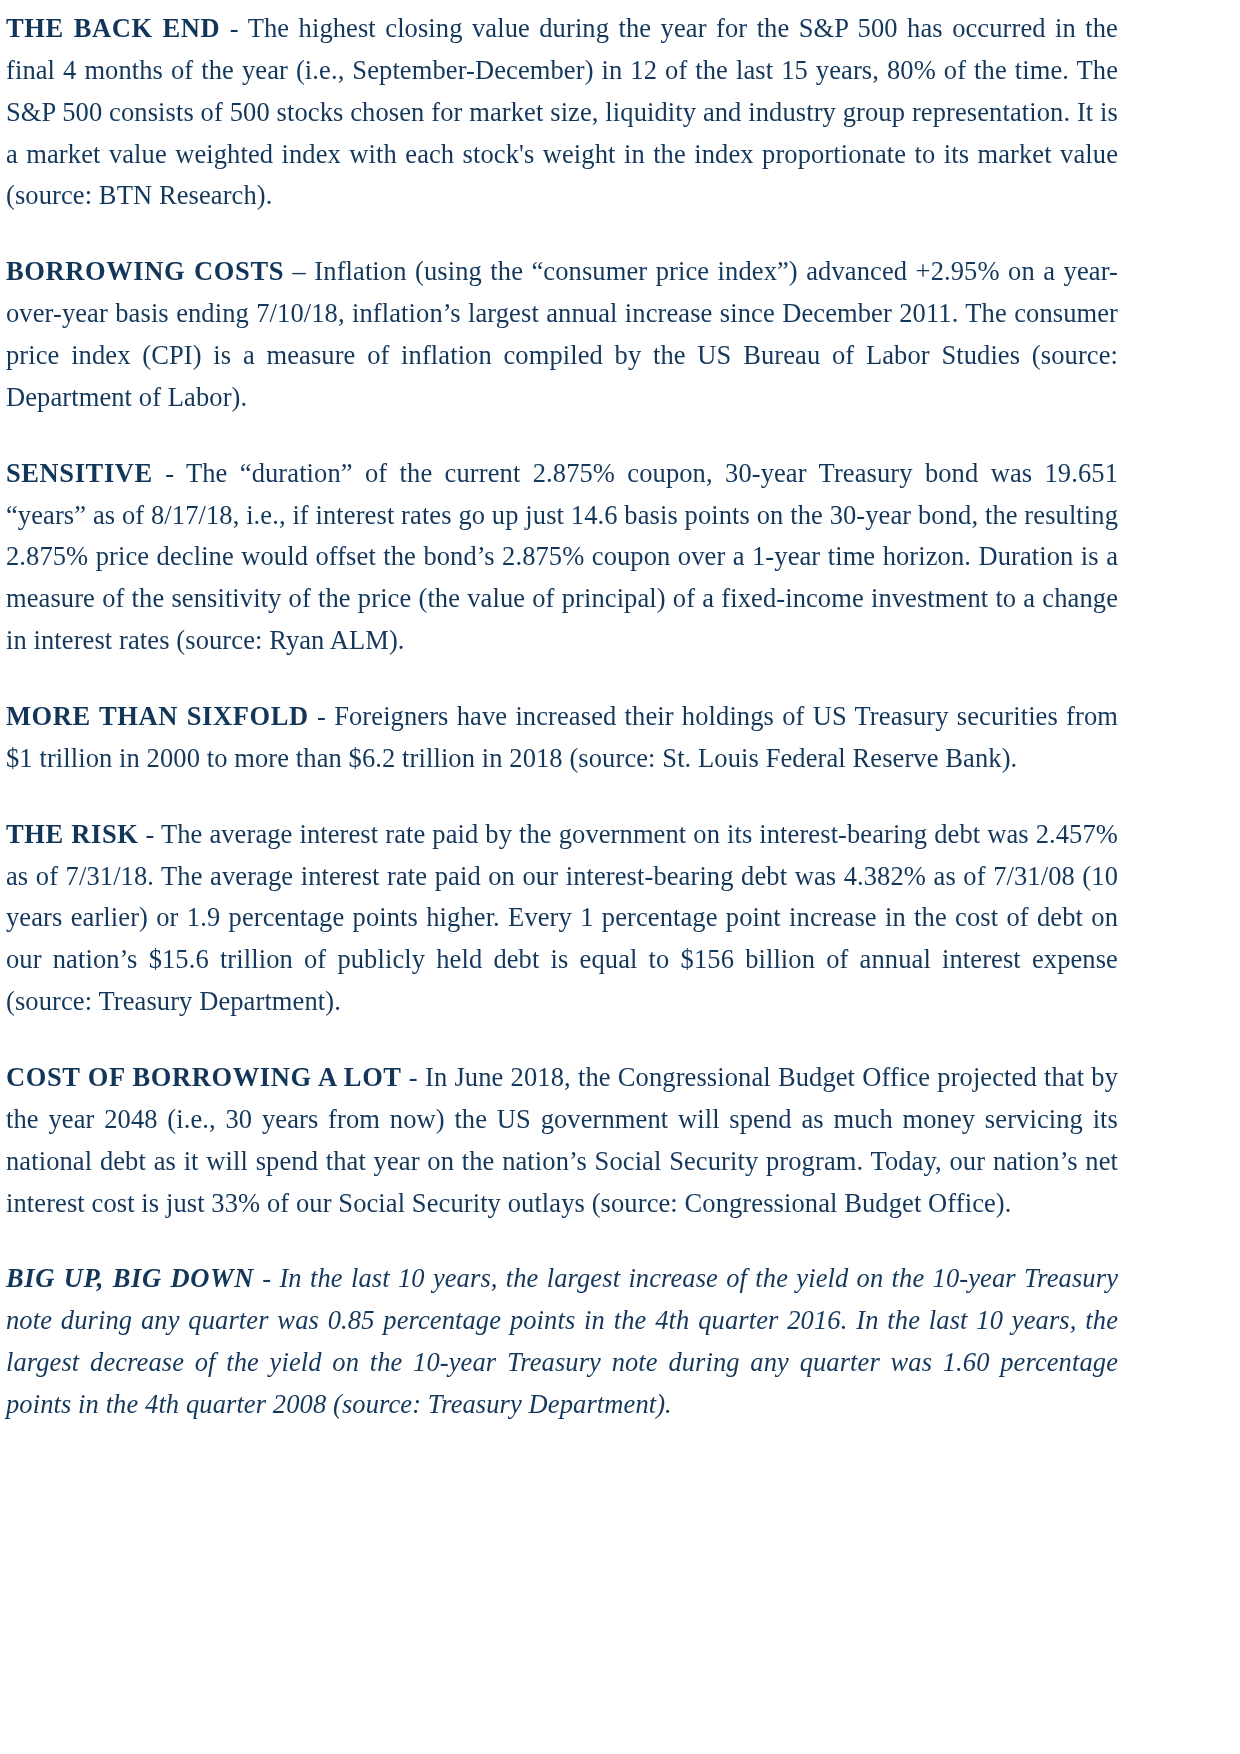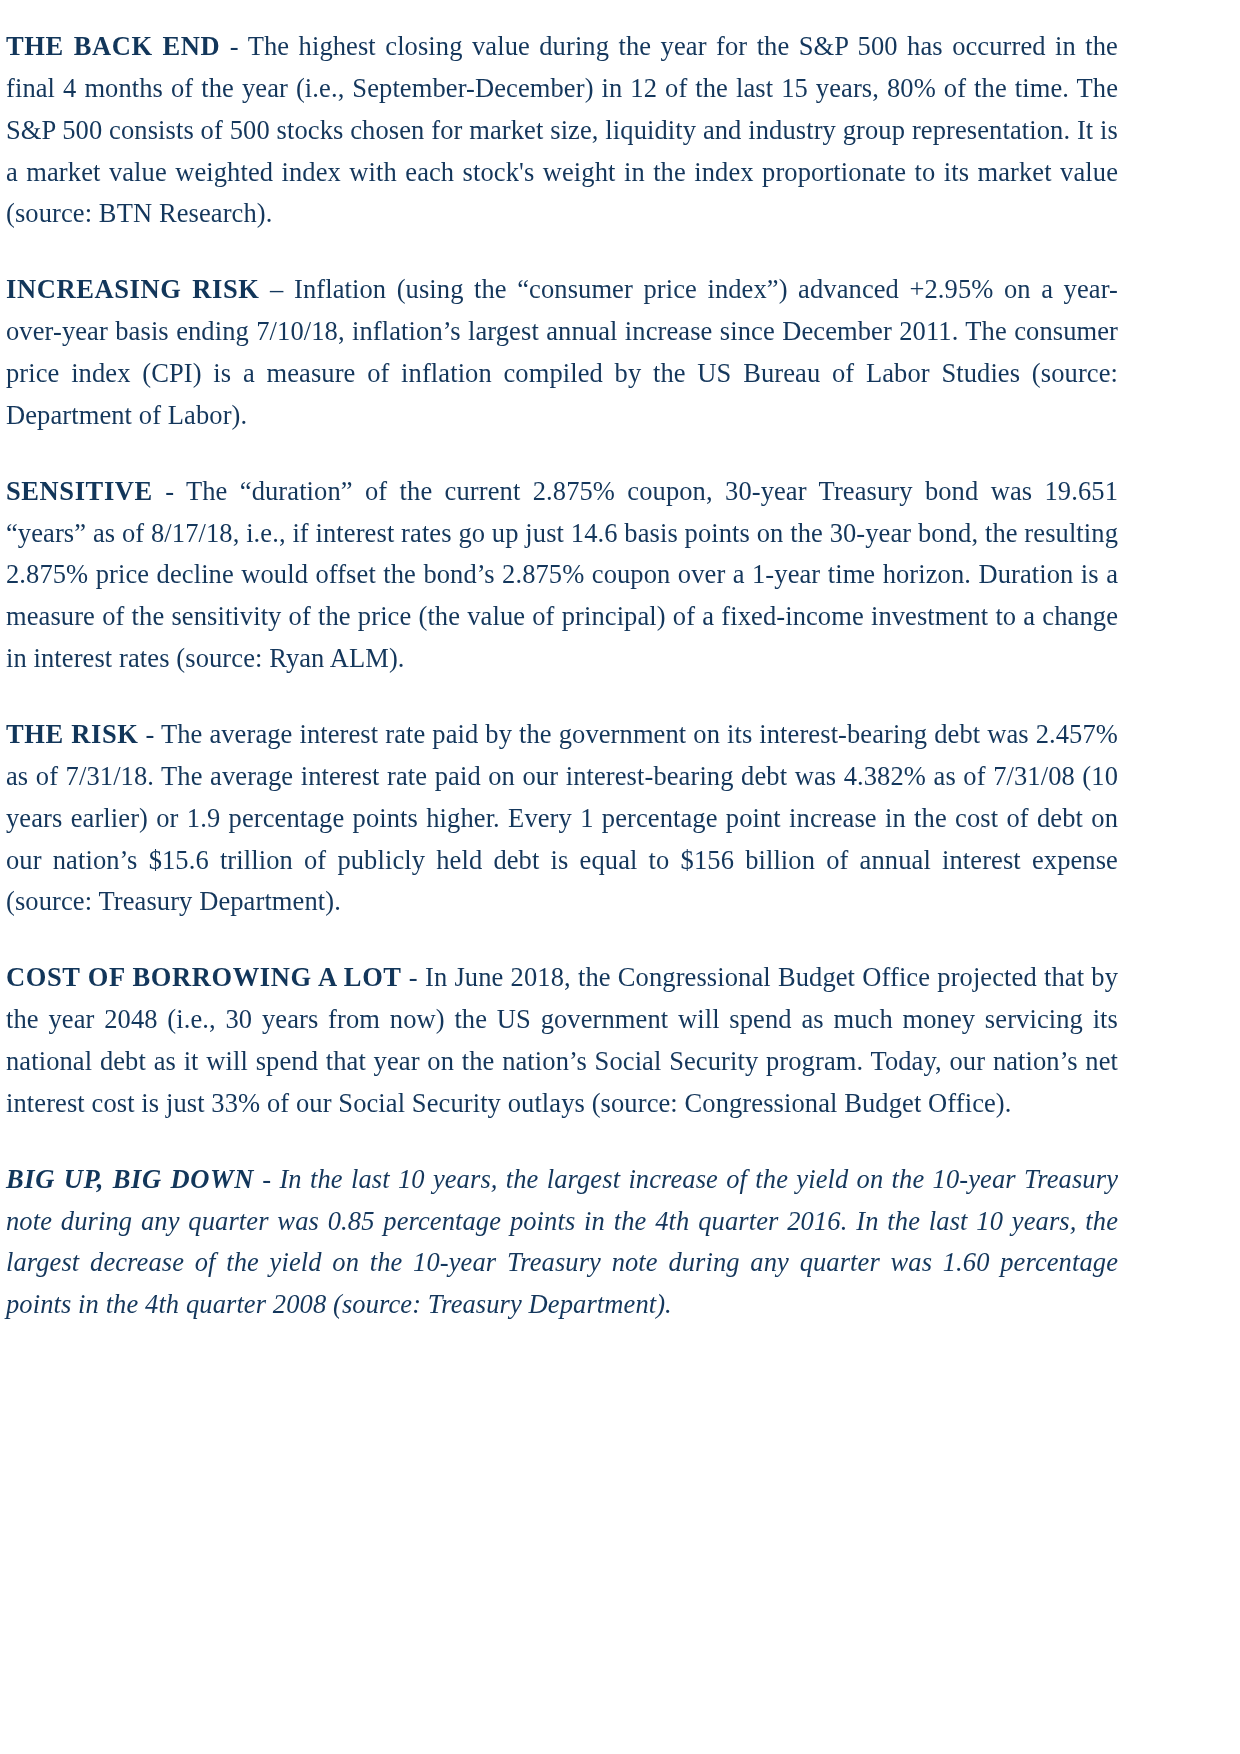--- a/index.html
+++ b/index.html
@@ -10,21 +10,21 @@
   body {
     width: 1240px;
     min-height: 1754px;
     font-family: "Liberation Serif", "DejaVu Serif", serif;
     color: #1b3a5c;
   }
   .page {
     width: 1240px;
     min-height: 1754px;
     box-sizing: border-box;
-    padding: 26px 122px 40px 6px;
+    padding: 8px 122px 40px 6px;
   }
   .para {
     margin: 0 0 34px 0;
     font-size: 26.5px;
     line-height: 1.58;
     text-align: justify;
     text-justify: inter-word;
     color: #14375c;
     letter-spacing: 0.1px;
   }
@@ -44,27 +44,30 @@
 </head>
 <body>
 
 <div class="page">
 
   <p class="para">
     <span class="lead">THE BACK END</span><span class="body-text"> - The highest closing value during the year for the S&amp;P 500 has occurred in the final 4 months of the year (i.e., September-December) in 12 of the last 15 years, 80% of the time.  The S&amp;P 500 consists of 500 stocks chosen for market size, liquidity and industry group representation.  It is a market value weighted index with each stock's weight in the index proportionate to its market value (source: BTN Research).</span>
   </p>
 
   <p class="para">
-    <span class="lead">INCREASING RISK</span><span class="body-text"> – Inflation (using the “consumer price index”) advanced +2.95% on a year-over-year basis ending 7/10/18, inflation’s largest annual increase since December 2011.  The consumer price index (CPI) is a measure of inflation compiled by the US Bureau of Labor Studies (source: Department of Labor).</span>
+    <span class="lead">BORROWING COSTS</span><span class="body-text"> – Inflation (using the “consumer price index”) advanced +2.95% on a year-over-year basis ending 7/10/18, inflation’s largest annual increase since December 2011.  The consumer price index (CPI) is a measure of inflation compiled by the US Bureau of Labor Studies (source: Department of Labor).</span>
   </p>
 
   <p class="para">
     <span class="lead">SENSITIVE</span><span class="body-text"> - The “duration” of the current 2.875% coupon, 30-year Treasury bond was 19.651 “years” as of 8/17/18, i.e., if interest rates go up just 14.6 basis points on the 30-year bond, the resulting 2.875% price decline would offset the bond’s 2.875% coupon over a 1-year time horizon.  Duration is a measure of the sensitivity of the price (the value of principal) of a fixed-income investment to a change in interest rates (source: Ryan ALM).</span>
   </p>
 
+  <p class="para">
+    <span class="lead">MORE THAN SIXFOLD</span><span class="body-text"> - Foreigners have increased their holdings of US Treasury securities from $1 trillion in 2000 to more than $6.2 trillion in 2018 (source: St. Louis Federal Reserve Bank).</span>
+  </p>
 
   <p class="para">
     <span class="lead">THE RISK</span><span class="body-text"> - The average interest rate paid by the government on its interest-bearing debt was 2.457% as of 7/31/18.  The average interest rate paid on our interest-bearing debt was 4.382% as of 7/31/08 (10 years earlier) or 1.9 percentage points higher.  Every 1 percentage point increase in the cost of debt on our nation’s $15.6 trillion of publicly held debt is equal to $156 billion of annual interest expense (source: Treasury Department).</span>
   </p>
 
   <p class="para">
     <span class="lead">COST OF BORROWING A LOT</span><span class="body-text"> - In June 2018, the Congressional Budget Office projected that by the year 2048 (i.e., 30 years from now) the US government will spend as much money servicing its national debt as it will spend that year on the nation’s Social Security program.  Today, our nation’s net interest cost is just 33% of our Social Security outlays (source: Congressional Budget Office).</span>
   </p>
 
   <p class="para">

